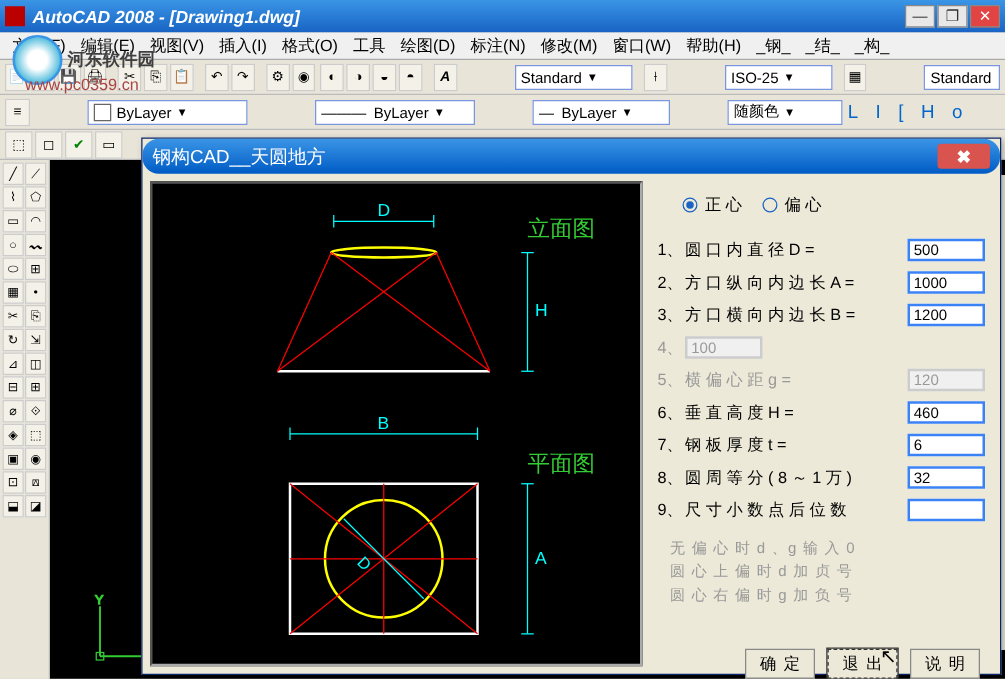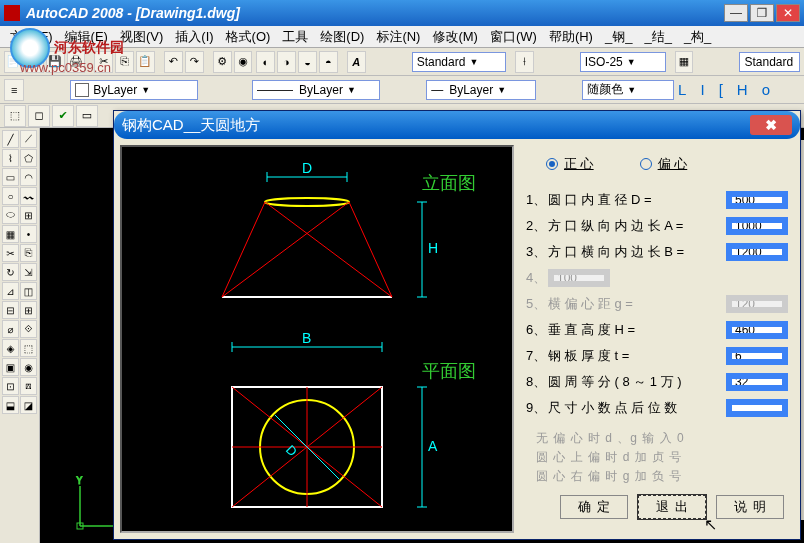--- a/index.html
+++ b/index.html
@@ -18,55 +18,55 @@
 
 .toolbar-row { height: 28px; background: #e8e5d8; display: flex; align-items: center; padding: 2px 4px; gap: 2px; border-bottom: 1px solid #bbb; }
 .tb-btn { width: 22px; height: 22px; background: #f4f2e8; border: 1px solid #ccc; display: flex; align-items: center; justify-content: center; font-size: 11px; }
 .tb-sep { width: 6px; }
 .tb-combo { height: 20px; background: white; border: 1px solid #7a96df; display: flex; align-items: center; padding: 0 4px; font-size: 12px; margin-left: 44px; }
 .tb-combo .dd { margin-left: 4px; font-size: 9px; }
 .color-sw { width: 14px; height: 14px; border: 1px solid #666; margin-right: 4px; }
 
 .watermark { position: absolute; top: 28px; left: 10px; z-index: 50; display: flex; align-items: center; gap: 4px; }
 .watermark .logo { width: 40px; height: 40px; border-radius: 50%; background: radial-gradient(circle, #fff 30%, #5bc0de 70%); border: 2px solid #3a95e6; }
-.watermark .wm-text { color: #b91c1c; font-size: 14px; font-weight: bold; }
+.watermark .wm-text { color: #404040; font-size: 14px; font-weight: bold; }
 .wm-url { position: absolute; top: 60px; left: 20px; color: #a44; font-size: 13px; z-index: 50; }
 
 .main-area { display: flex; height: 420px; }
 .left-toolbar { width: 40px; background: #e8e5d8; display: flex; flex-direction: column; padding: 2px; gap: 1px; border-right: 1px solid #bbb; }
 .left-toolbar .tb-btn { width: 18px; height: 18px; font-size: 10px; }
 .left-toolbar .tb-row { display: flex; gap: 1px; }
 .canvas-bg { flex: 1; background: #000; position: relative; }
 .ucs { position: absolute; bottom: 10px; left: 30px; color: #aaa; font-size: 11px; }
 .ucs svg { stroke: #33cc33; fill: none; }
 
 
 .dialog { position: absolute; top: 110px; left: 113px; width: 688px; height: 430px; background: #ece9d8; border: 1px solid #0a246a; box-shadow: 2px 2px 6px rgba(0,0,0,0.3); z-index: 100; }
 .dlg-title { height: 28px; background: linear-gradient(to bottom, #3a95e6, #005bc5); display: flex; align-items: center; padding: 0 8px; color: white; font-size: 15px; border-radius: 13px; }
 .dlg-title .t { flex: 1; }
 .dlg-close { width: 42px; height: 20px; background: #d9534f; border-radius: 3px; display: flex; align-items: center; justify-content: center; color: white; font-weight: bold; font-size: 14px; }
 .dlg-body { display: flex; height: calc(100% - 28px); padding: 6px; gap: 6px; }
 .dlg-preview { width: 394px; background: #000; border: 2px inset #aaa; position: relative; }
 .dlg-form { flex: 1; padding: 4px 6px; font-size: 13px; }
 
-.radio-row { display: flex; gap: 46px; padding: 6px 10px 12px 20px; text-decoration: underline; }
+.radio-row { display: flex; gap: 16px; padding: 6px 10px 12px 20px; }
 .radio-opt { display: flex; align-items: center; gap: 6px; }
 .radio { width: 12px; height: 12px; border: 1px solid #1863c3; border-radius: 50%; display: flex; align-items: center; justify-content: center; }
 .radio.checked::after { content: ''; width: 6px; height: 6px; background: #1863c3; border-radius: 50%; }
 
 .form-row { display: flex; align-items: center; margin: 4px 0; height: 22px; }
 .form-row .num { width: 22px; text-align: right; padding-right: 4px; }
 .form-row .lbl { flex: 1; }
 .form-row.disabled { color: #999; }
-.form-row input { width: 62px; height: 18px; border: 6px solid #3b82f6; padding: 0 3px; font-size: 12px; background: white; }
+.form-row input { width: 62px; height: 18px; border: 2px solid #3b82f6; padding: 0 3px; font-size: 12px; background: white; }
 .form-row.disabled input { background: #f0f0f0; color: #999; border-color: #ccc; }
 
 .hint { color: #999; font-size: 12px; margin: 10px 0 8px 10px; line-height: 1.6; letter-spacing: 1px; }
 .dlg-btns { display: flex; gap: 10px; justify-content: flex-end; padding-right: 4px; }
-.dlg-btn { width: 68px; height: 24px; background: #ece9d8; border: 1px solid #888; display: flex; align-items: center; justify-content: center; font-size: 13px; letter-spacing: 6px; padding-left: 6px; }
+.dlg-btn { width: 56px; height: 24px; background: #ece9d8; border: 1px solid #888; display: flex; align-items: center; justify-content: center; font-size: 13px; letter-spacing: 6px; padding-left: 6px; margin-top: 24px; }
 .dlg-btn.focus { border: 1px dashed #333; outline: 1px solid #333; }
 
 .scrollbar-v { position: absolute; right: 0; top: 140px; width: 17px; height: 380px; background: #e8e5d8; border-left: 1px solid #bbb; }
 .cursor { position: absolute; top: 515px; left: 704px; z-index: 200; font-size: 16px; color: #000; }
 </style>
 </head>
 <body>
 
 <div class="title-bar">
   <div class="app-icon"></div>

